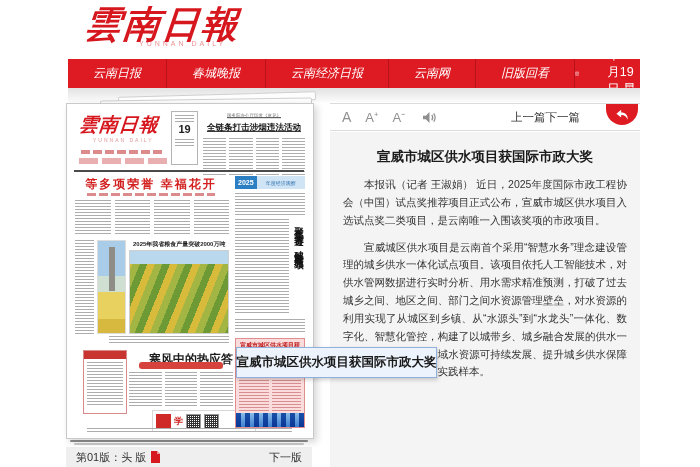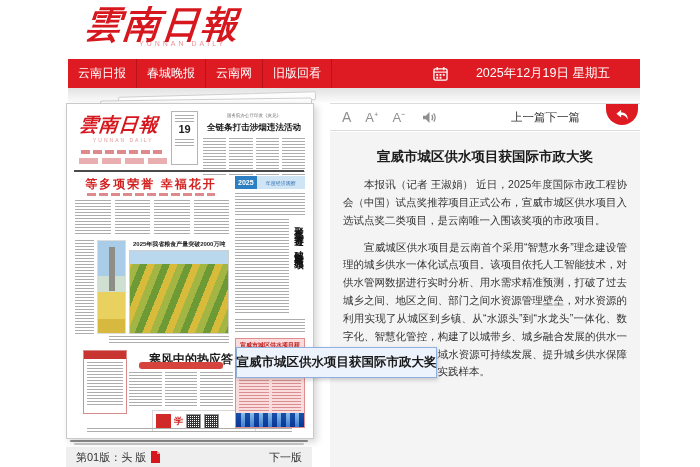--- a/index.html
+++ b/index.html
@@ -8,21 +8,21 @@
 
   
   .logo{position:absolute;left:84px;top:4px;}
   .logo-text{font-family:"DejaVu Serif",serif;font-weight:bold;font-style:italic;
              font-size:37px;color:#d6171e;letter-spacing:2px;transform:skewX(-5deg);line-height:1.1;}
   .logo-sub{font-size:7px;color:#e89396;letter-spacing:3px;margin:-5px 0 0 55px;}
 
   
   .navbar{position:absolute;left:68px;top:59px;width:572px;height:29px;background:#de1b23;
           display:flex;align-items:stretch;color:#fff;font-size:12px;}
-  .nav-item{display:flex;align-items:center;padding:0 10px;border-right:1px solid rgba(100,0,6,.30);cursor:pointer;white-space:nowrap;}
+  .nav-item{display:flex;align-items:center;padding:0 25px;border-right:1px solid rgba(100,0,6,.30);cursor:pointer;white-space:nowrap;font-style:italic;}
   .nav-right{margin-left:auto;display:flex;align-items:center;gap:28px;padding-right:30px;}
   .cal-icon{width:15px;height:15px;display:block;}
   .nav-date{font-size:12.5px;}
 
   .gray-strip{position:absolute;left:68px;top:88px;width:572px;height:14px;
               background:linear-gradient(180deg,#e2e2e2,#fbfbfb);}
 
   
   .stack{position:absolute;background:#fdfdfd;border:1px solid #cfcfcf;border-radius:2px;z-index:1;}
   .stack.s1{left:118px;top:94px;width:196px;height:7px;transform:rotate(-1.6deg);}
@@ -34,21 +34,21 @@
   .sim-red{background:repeating-linear-gradient(90deg,#dd8a8c 0 9px,transparent 9px 12px);}
   .np-logo{position:absolute;left:12px;top:8px;font-family:"DejaVu Serif",serif;font-weight:bold;
            font-style:italic;font-size:19px;color:#d6171e;letter-spacing:1px;transform:skewX(-5deg);}
   .np-logo-sub{position:absolute;left:26px;top:33px;font-size:5px;color:#df9597;letter-spacing:2px;}
   .np-slogan{position:absolute;left:14px;top:46px;width:84px;height:4px;}
   .np-redrow{position:absolute;left:12px;top:54px;width:88px;height:6px;
              background:repeating-linear-gradient(90deg,#e9aeb0 0 19px,transparent 19px 23px);}
   .np-datebox{position:absolute;left:104px;top:7px;width:25px;height:52px;border:1px solid #b4b4b4;text-align:center;}
   .np-datebox .bars{margin:3px 3px 0;height:8px;}
   .np-day{font-size:11px;font-weight:bold;color:#222;line-height:13px;}
-  .np-headright{position:absolute;left:136px;top:7px;width:102px;}
+  .np-headright{position:absolute;left:136px;top:7px;width:102px;text-decoration:underline;}
   .np-kicker{font-size:6px;color:#666;text-align:center;transform:scale(.75);white-space:nowrap;}
   .np-h1{font-size:9px;font-weight:bold;color:#141414;text-align:center;margin-top:1px;white-space:nowrap;transform:scale(.95);}
   .np-cols{display:flex;gap:3px;margin-top:4px;height:38px;}
   .np-cols>div{flex:1;}
   .np-rule{position:absolute;left:7px;top:66px;width:230px;height:2px;background:#4a4a4a;}
   .np-h2{position:absolute;left:6px;top:72px;width:156px;text-align:center;color:#d2201f;
          font-weight:bold;font-size:12px;letter-spacing:2px;white-space:nowrap;}
   .np-h2sub{position:absolute;left:20px;top:89px;width:128px;height:3px;}
   .np-maincols{position:absolute;left:8px;top:96px;width:154px;height:36px;display:flex;gap:4px;}
   .np-maincols>div{flex:1;}
@@ -133,20 +133,21 @@
 <div class="page">
 
   <div class="logo">
     <div class="logo-text">雲南日報</div>
     <div class="logo-sub">YUNNAN DAILY</div>
   </div>
 
   <div class="navbar">
     <div class="nav-item">云南日报</div>
     <div class="nav-item">春城晚报</div>
+    <div class="nav-item">云南经济日报</div>
     <div class="nav-item">云南网</div>
     <div class="nav-item">旧版回看</div>
     <div class="nav-right">
       <svg class="cal-icon" viewBox="0 0 16 16">
         <rect x="1" y="3" width="14" height="12" rx="1.5" fill="none" stroke="#fff" stroke-width="1.4"></rect>
         <line x1="4.5" y1="1" x2="4.5" y2="4.5" stroke="#fff" stroke-width="1.4"></line>
         <line x1="11.5" y1="1" x2="11.5" y2="4.5" stroke="#fff" stroke-width="1.4"></line>
         <line x1="1" y1="6.5" x2="15" y2="6.5" stroke="#fff" stroke-width="1.2"></line>
         <rect x="3.5" y="8.5" width="2" height="2" fill="#fff"></rect>
           <rect x="7" y="8.5" width="2" height="2" fill="#fff"></rect>

